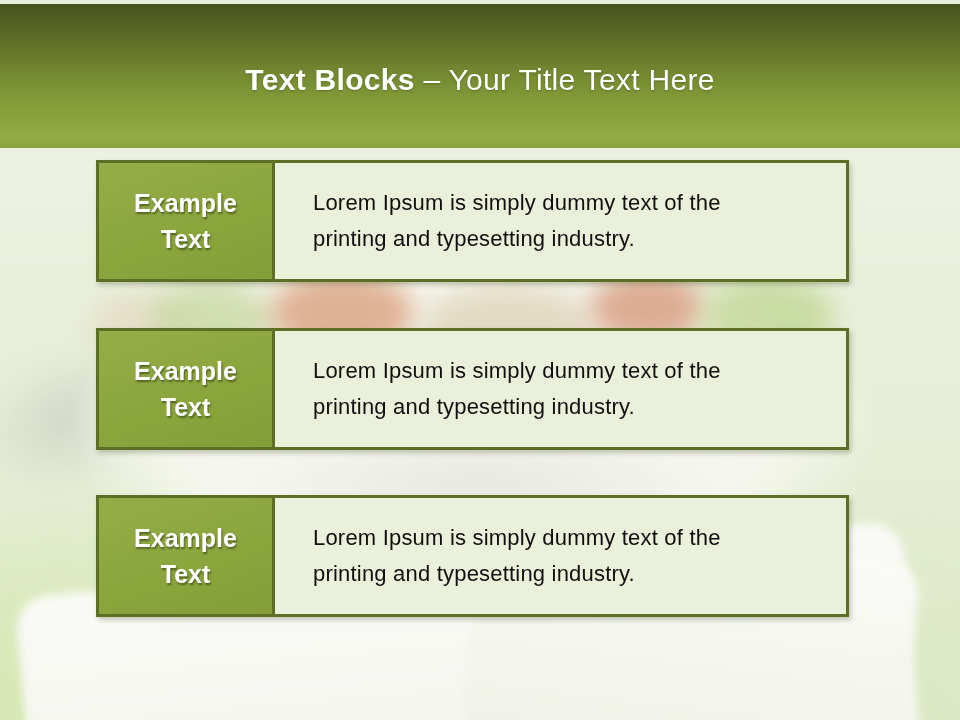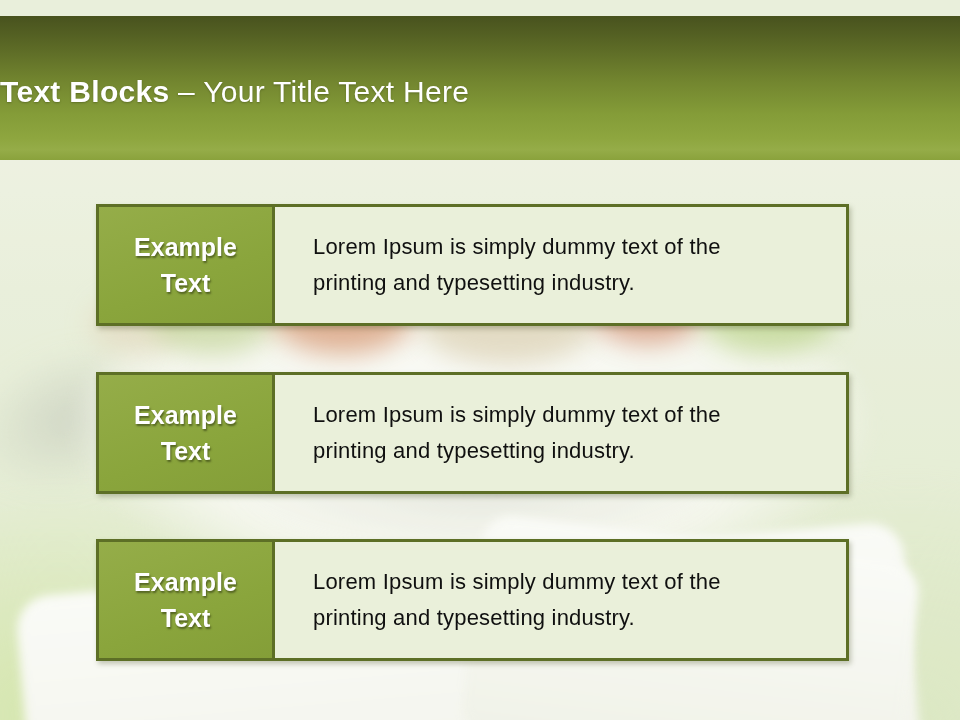--- a/index.html
+++ b/index.html
@@ -59,40 +59,39 @@
   }
   .plate2 {
     left:470px; top:395px; width:440px; height:220px; border-radius:30px;
     background:linear-gradient(180deg,#ffffff 0%, #f1f2ea 100%);
     transform:rotate(7deg); filter:blur(5px);
   }
   .wash { inset:0; background:rgba(238,242,226,0.28); }
 
   
   .header {
-    position:absolute; top:16px; left:0; right:0; height:144px; z-index:3;
+    position:absolute; top:4px; left:0; right:0; height:144px; z-index:3;
     background:linear-gradient(180deg,
       #48521e 0%, #5c6a26 22%, #72852f 45%, #849c38 68%,
       #8ea63f 85%, #95ac48 93%, #8aa23c 100%);
-    display:flex; align-items:center; justify-content:flex-start;
+    display:flex; align-items:center; justify-content:center;
   }
   .title {
     color:#ffffff; font-size:30px; letter-spacing:0.3px;
     padding-top:8px; white-space:pre;
     text-shadow:0 1px 2px rgba(40,48,14,0.35);
   }
   .title .b { font-weight:bold; }
 
   
   .row {
     position:absolute; left:96px; width:753px; height:122px; z-index:4;
     border:3px solid #5d6f26; display:flex;
     box-shadow:2px 3px 5px rgba(70,80,35,0.30);
     background:#eaf0da;
-    margin-top:44px;
   }
   .row1 { top:160px; } .row2 { top:328px; } .row3 { top:495px; }
   .cell-left {
     width:176px; flex:0 0 176px;
     border-right:3px solid #5d6f26;
     background:linear-gradient(160deg,#95ad49 0%, #8aa53c 60%, #849e38 100%);
     display:flex; align-items:center; justify-content:center;
   }
   .label {
     color:#ffffff; font-weight:bold; font-size:25px; line-height:36px;

